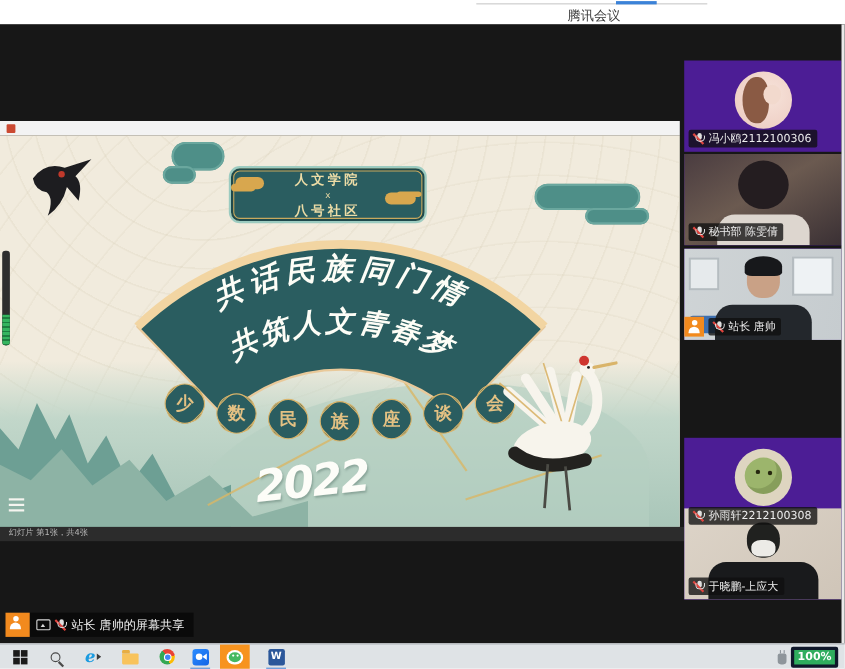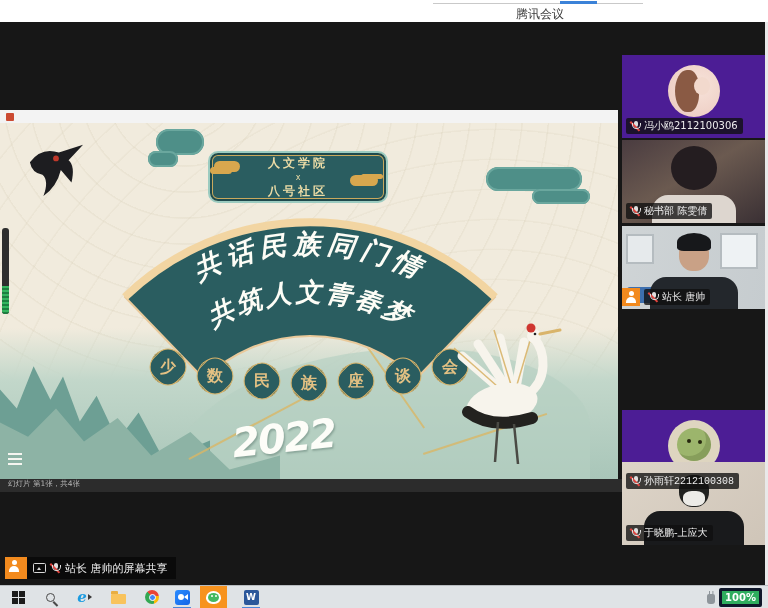--- a/index.html
+++ b/index.html
@@ -77,21 +77,21 @@
   .left-widget { position:absolute; left:2px; top:206px; width:7px; height:86px; background:#2e2e2e; border-radius:3px; overflow:hidden; }
   .left-widget .lvl { position:absolute; left:0; bottom:0; width:7px; height:28px;
                       background:repeating-linear-gradient(180deg,#35b55f 0 2.5px,#1d7f40 2.5px 4px); }
 
   
   .slide-status { position:absolute; left:0; top:457px; width:678px; height:13px; background:#2c2c2c; display:flex; }
   .slide-status span { font-size:7.5px; color:#b5b5b5; margin-left:8px; white-space:nowrap; }
 
   
   .tile { position:absolute; left:622px; width:143px; height:83px; background:#4c1d95; overflow:hidden; }
-  .t1{top:33px;} .t2{top:118px;} .t3{top:204px;} .t4{top:290px;} .t5{top:388px;font-family:Liberation Mono, monospace;} .t6{top:440px;}
+  .t1{top:33px;} .t2{top:118px;} .t3{top:204px;} .t4{top:290px;} .t5{top:376px;} .t6{top:440px;}
 
   .avatar { position:absolute; left:50%; top:10px; transform:translateX(-50%); width:52px; height:52px; border-radius:50%; overflow:hidden; }
   .a1 { background:radial-gradient(circle at 60% 40%, #f7e3da 0%, #eecfc5 75%); }
   .a1::before { content:""; position:absolute; left:7px; top:5px; width:24px; height:42px; background:#8a5a44; border-radius:55% 45% 45% 55%; }
   .a1::after { content:""; position:absolute; left:26px; top:12px; width:16px; height:18px; background:#f2d9cd; border-radius:50%; }
   .a5 { background:#ded5c0; }
   .a5::before { content:""; position:absolute; left:9px; top:8px; width:34px; height:33px; background:#9cb56c; border-radius:50%; box-shadow:inset -5px -5px 0 rgba(70,90,40,.25); }
   .a5::after { content:""; position:absolute; left:19px; top:19px; width:4px; height:4px; background:#26270f; border-radius:50%; box-shadow:11px 1px 0 #26270f; }
 
   .video { position:absolute; inset:0; }

